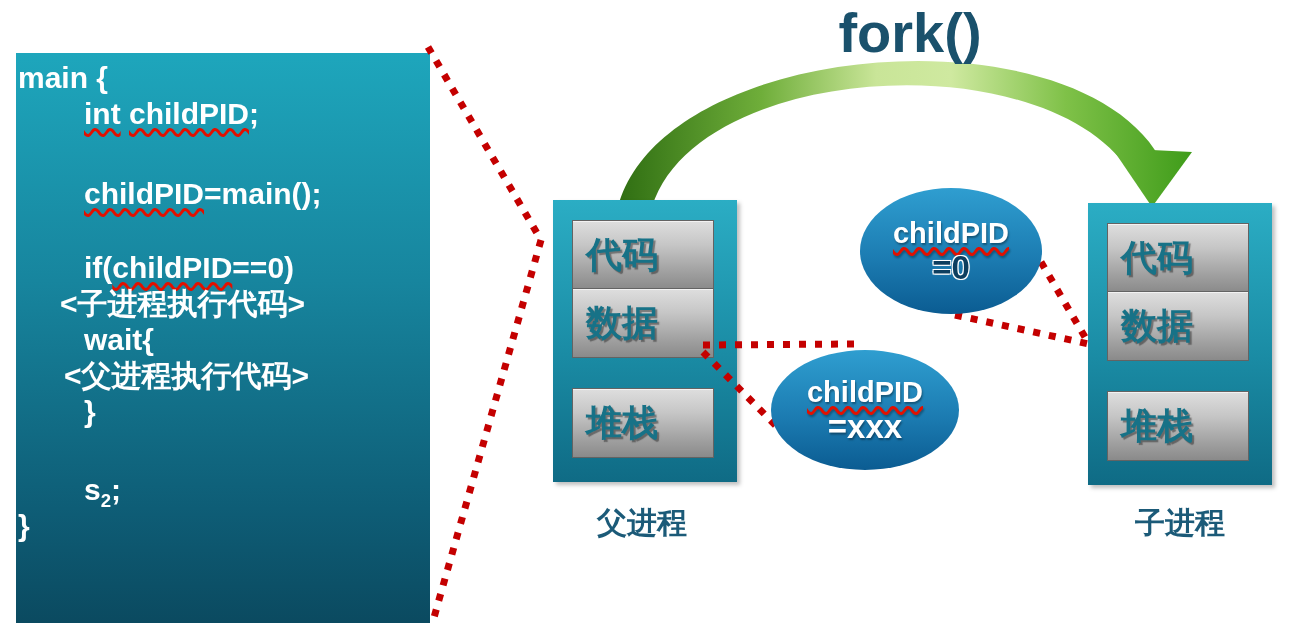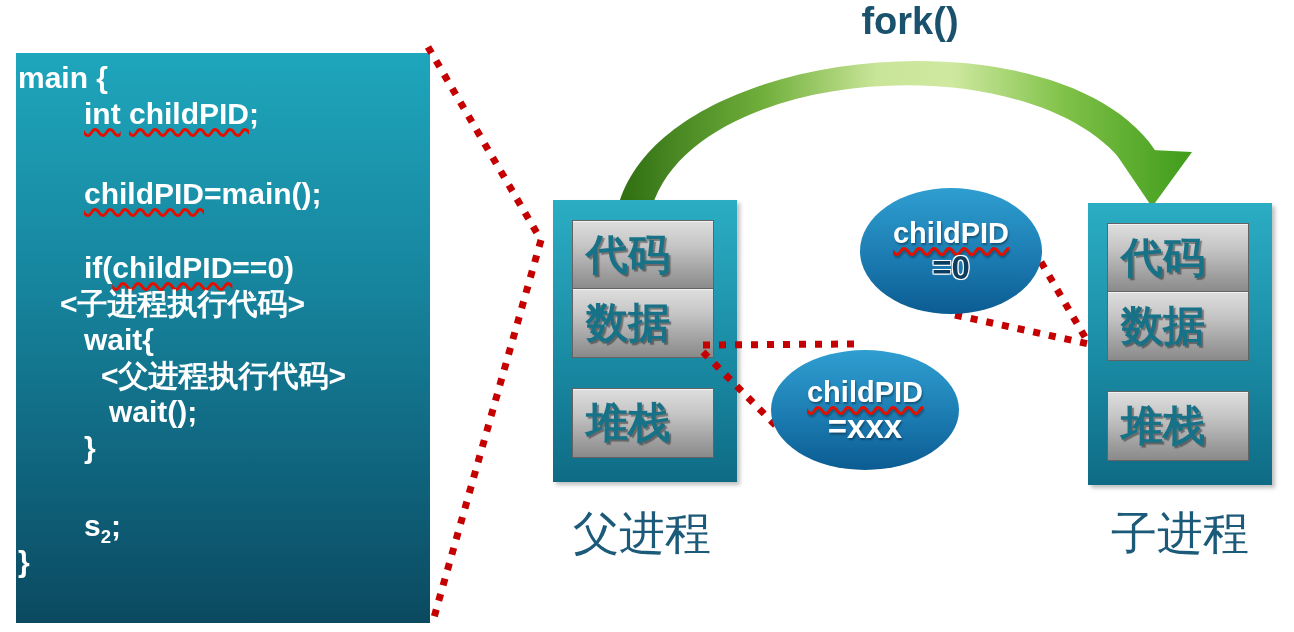--- a/index.html
+++ b/index.html
@@ -13,53 +13,53 @@
     position:absolute;left:16px;top:53px;width:414px;height:570px;
     background:linear-gradient(180deg,#1ea6bc 0%,#17859e 40%,#0e5d76 80%,#0b4a60 100%);
     z-index:2;
   }
   #code-lines{padding-top:7px;}
   .code-line{
     height:36px;line-height:36px;color:#ffffff;font-weight:bold;font-size:30px;
     white-space:pre;letter-spacing:0px;
   }
   .code-line sub{font-size:0.62em;}
-  .i0{padding-left:2px}.i1{padding-left:68px}.i2{padding-left:44px}.i3{padding-left:85px}.i4{padding-left:93px}
+  .i0{padding-left:2px}.i1{padding-left:68px}.i2{padding-left:44px}.i3{padding-left:48px}.i4{padding-left:93px}
   .squiggle{
     text-decoration:underline;text-decoration-style:wavy;text-decoration-color:#e11000;
     text-decoration-thickness:3px;text-underline-offset:4px;text-decoration-skip-ink:none;
   }
   
   #fork-label{
     position:absolute;left:810px;top:0px;width:200px;text-align:center;
-    font-size:38px;font-weight:bold;color:#1a516c;z-index:2;
+    font-size:56px;font-weight:bold;color:#1a516c;z-index:2;
   }
   
   .process-box{
     position:absolute;width:184px;height:282px;
     background:linear-gradient(180deg,#2badc4 0%,#1a8ba4 55%,#0f6b85 100%);
     box-shadow:3px 3px 4px rgba(0,0,0,0.25);
     z-index:2;
   }
   #parent-box{left:553px;top:200px;}
   #child-box{left:1088px;top:203px;}
   .mem-segment{
     position:absolute;left:19px;width:142px;height:70px;
     background:linear-gradient(180deg,#dedede 0%,#c6c6c6 35%,#a0a0a0 75%,#8a8a8a 100%);
     border:1px solid #636363;
     box-shadow:inset 0 1px 0 #f2f2f2;
-    color:#177287;font-size:42px;font-weight:bold;line-height:68px;
+    color:#177287;font-size:36px;font-weight:bold;line-height:68px;
     padding-left:13px;box-sizing:border-box;
     text-shadow:2px 2px 1px rgba(25,25,25,0.45);
     white-space:nowrap;overflow:hidden;
   }
   .seg-0{top:20px}.seg-1{top:88px}.seg-2{top:188px}
   .process-label{
     position:absolute;width:184px;top:503px;text-align:center;
-    font-size:46px;font-weight:normal;color:#1b5a78;z-index:2;white-space:nowrap;
+    font-size:30px;font-weight:bold;color:#1b5a78;z-index:2;white-space:nowrap;
   }
   #parent-label{left:550px;}
   #child-label{left:1088px;}
   
   .callout{
     position:absolute;border-radius:50%;
     background:linear-gradient(180deg,#2f9ed0 0%,#1c7cb2 55%,#0b5c92 100%);
     display:flex;flex-direction:column;align-items:center;justify-content:center;
     z-index:4;
   }
@@ -107,21 +107,20 @@
     <div id="code-lines">
         <div class="code-line i0"><span>main {</span></div>
         <div class="code-line i1"><span class="squiggle">int</span><span> </span><span class="squiggle">childPID</span><span>;</span></div>
         <div style="height: 44px;"></div>
         <div class="code-line i1"><span class="squiggle">childPID</span><span>=main();</span></div>
         <div style="height: 38px;"></div>
         <div class="code-line i1"><span>if(</span><span class="squiggle">childPID</span><span>==0)</span></div>
         <div class="code-line i2"><span>&lt;子进程执行代码&gt;</span></div>
         <div class="code-line i1"><span>wait{</span></div>
         <div class="code-line i3"><span>&lt;父进程执行代码&gt;</span></div>
-        <div class="code-line i4"><span>wait();</span></div>
         <div class="code-line i1"><span>}</span></div>
         <div style="height: 42px;"></div>
         <div class="code-line i1"><span>s</span><sub>2</sub><span>;</span></div>
         <div class="code-line i0"><span>}</span></div>
       </div>
   </div>
 
   <div id="fork-label">fork()</div>
 
   <div id="parent-box" class="process-box">

